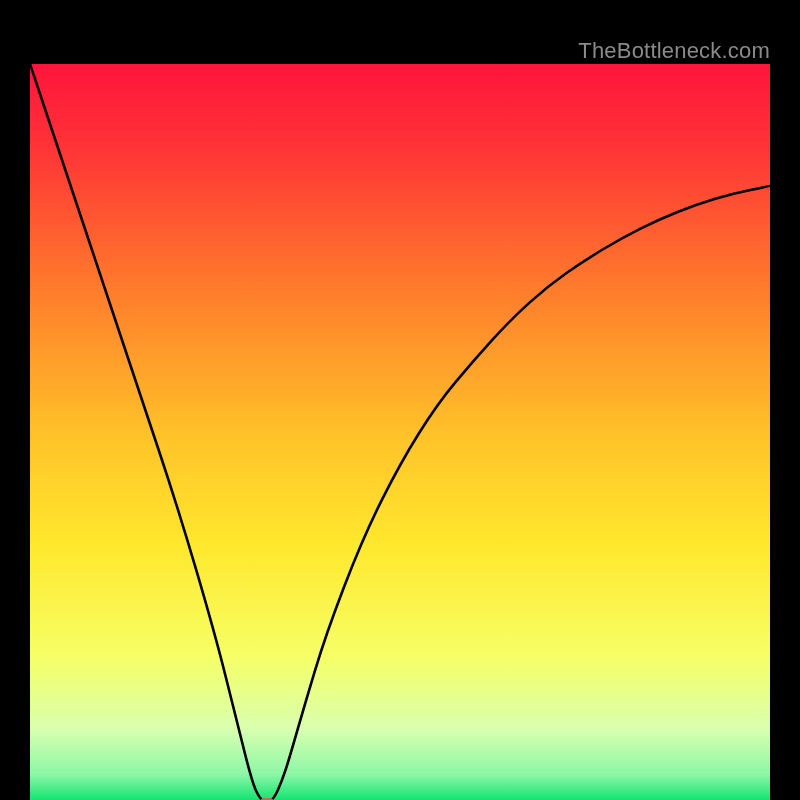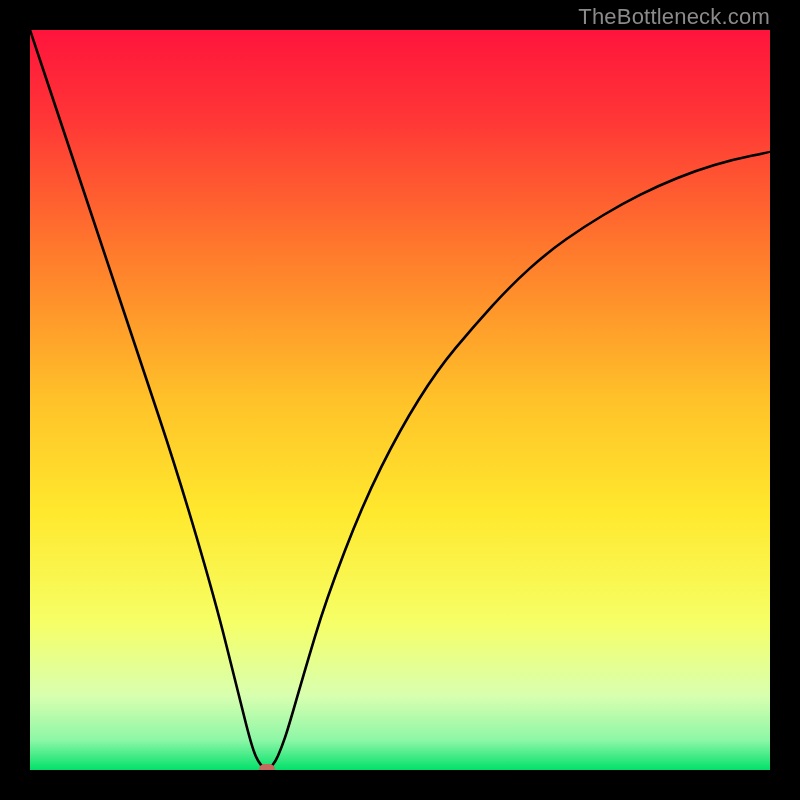--- a/index.html
+++ b/index.html
@@ -9,20 +9,21 @@
     height: 800px;
     overflow: hidden;
     background: #000;
     font-family: Arial, Helvetica, sans-serif;
   }
   .frame {
     position: relative;
     width: 800px;
     height: 696px;
     background: #000;
+    margin-top: 34px;
   }
   .plot-area {
     position: absolute;
     left: 30px;
     top: 30px;
     width: 740px;
     height: 740px;
     overflow: hidden;
   }
   .gradient-bg {

